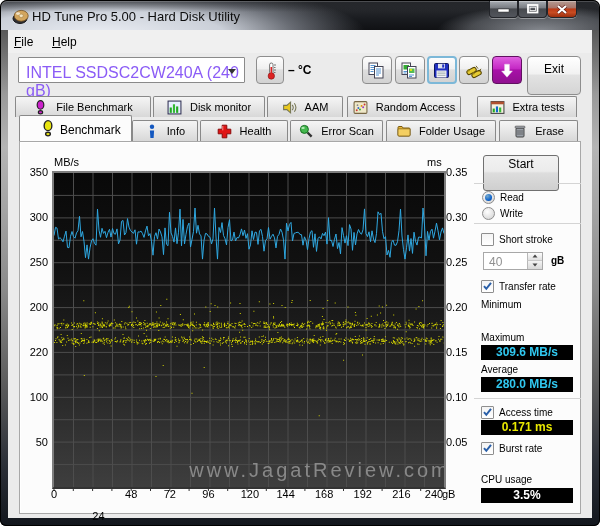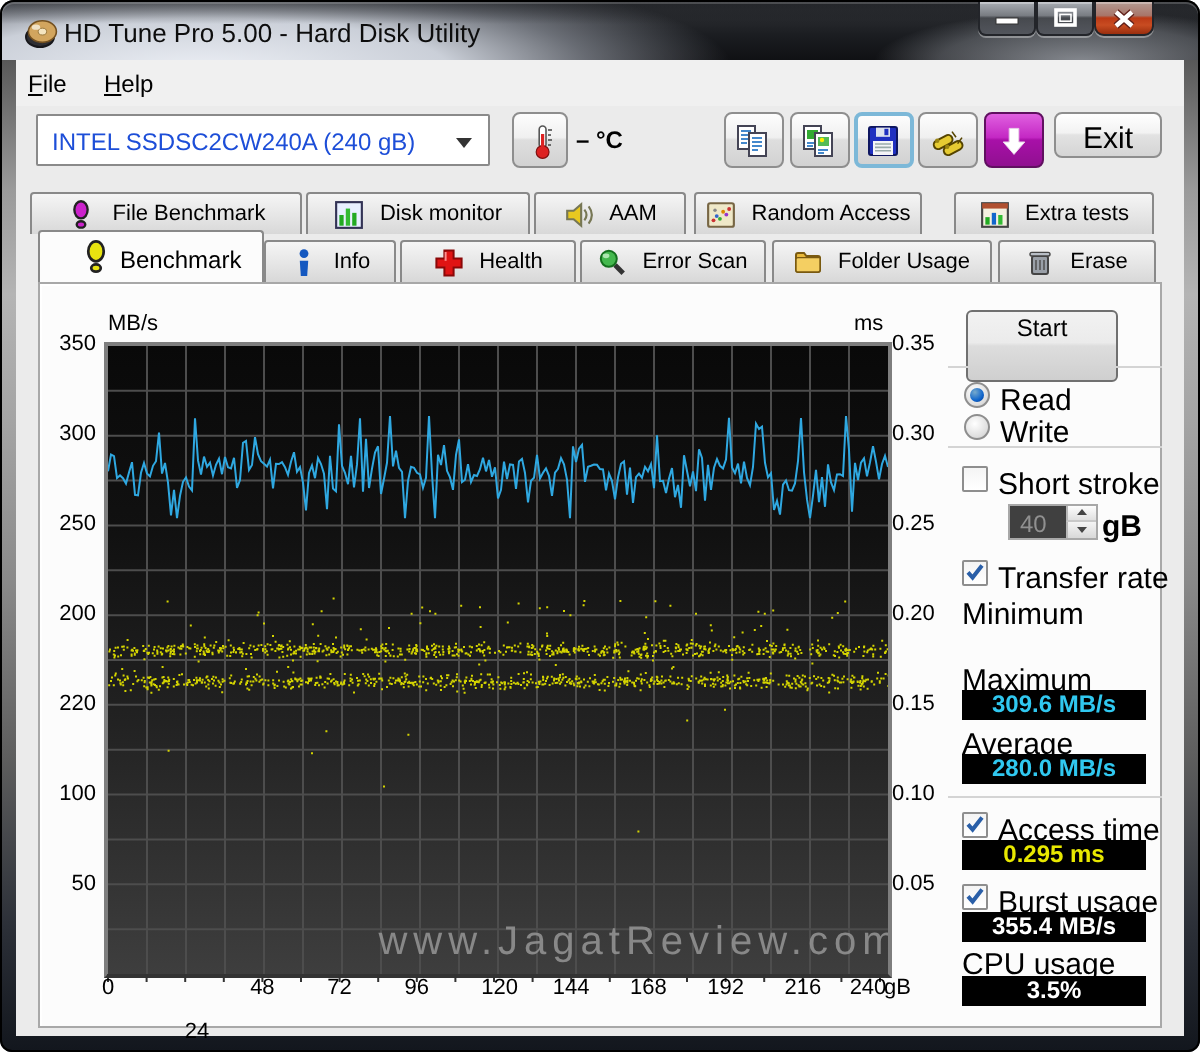--- a/index.html
+++ b/index.html
@@ -20,48 +20,48 @@
  box-shadow:0 1px 0 rgba(255,255,255,.35),inset 0 1px 0 rgba(255,255,255,.3);}
 #bmin{left:488px;width:29px;border-radius:0 0 4px 4px}
 #bmax{left:517px;width:29px;border-radius:0 0 4px 4px}
 #bclose{left:546px;width:30px;border-radius:0 0 5px 5px;background:linear-gradient(#b49a92 0%,#a8766a 42%,#bc3a16 50%,#c84c22 72%,#9a2e0e 100%)}
 #client{position:absolute;left:8px;top:30px;width:584px;height:488px;background:#ebebeb}
 #menubar{position:absolute;left:0;top:0;width:100%;height:23px;background:#f0f0f0;font-size:12px;color:#000}
 #menubar>span{position:absolute;top:5px}
 .u{text-decoration:underline}
 
 #combo{position:absolute;left:10px;top:27px;width:227px;height:26px;background:#fff;border:1px solid #8a8a8a;box-sizing:border-box;border-radius:1px}
-#combo .t{position:absolute;left:7px;top:6px;font-size:12px;color:#1d4ed8}
+#combo .t{position:absolute;left:7px;top:6px;font-size:16px;color:#8b5cf6}
 #combo .arr{position:absolute;right:8px;top:11px;width:0;height:0;border:4px solid transparent;border-top:5px solid #333;border-bottom:none}
 .tbtn{position:absolute;top:26px;width:30px;height:28px;border:1px solid #8e8e8e;border-radius:4px;box-sizing:border-box;
  background:linear-gradient(#fdfdfd,#f0f0f0 45%,#dedede 50%,#d2d2d2)}
 .tbtn svg{position:absolute;left:4px;top:4px}
 #degc{position:absolute;left:280px;top:33px;font-size:12px;color:#000;font-weight:bold}
-#exitbtn{position:absolute;left:519px;top:26px;width:54px;height:23px;border:1px solid #8e8e8e;border-radius:4px;box-sizing:border-box;
- background:linear-gradient(#ffffff,#f2f2f2 45%,#e2e2e2 50%,#d5d5d5);font-size:15px;text-align:center;line-height:25px;color:#000}
+#exitbtn{position:absolute;left:519px;top:26px;width:54px;height:39px;border:1px solid #8e8e8e;border-radius:4px;box-sizing:border-box;
+ background:linear-gradient(#ffffff,#f2f2f2 45%,#e2e2e2 50%,#d5d5d5);font-size:12px;text-align:center;line-height:25px;color:#000}
 
 .tab{position:absolute;height:21px;border:1px solid #898989;border-bottom:none;border-radius:2px 2px 0 0;box-sizing:border-box;
  background:linear-gradient(#f5f5f5,#e4e4e4 60%,#d8d8d8);font-size:11px;color:#000;white-space:nowrap;
  display:flex;align-items:center;justify-content:center}
 .tab svg{margin-right:8px;flex:none}
 #page{position:absolute;left:11px;top:111px;width:562px;height:373px;background:#fcfcfc;border:1px solid #a8a8a8;box-sizing:border-box;
  box-shadow:inset 1px 1px 0 #fff}
 #atab{position:absolute;left:11px;top:85px;width:113px;height:26px;border:1px solid #898989;border-bottom:none;border-radius:2px 2px 0 0;box-sizing:border-box;background:#fcfcfc;font-size:11px;z-index:5}
 #atab svg{position:absolute;left:20px;top:4px}
 #atab .tx{position:absolute;left:40px;top:7px;font-size:12px}
 
 #plot{position:absolute;left:44px;top:141px;width:390px;height:314px;border:2px solid #7e7e7e;border-bottom-color:#333;box-sizing:content-box;
  background:linear-gradient(#090909,#111 30%,#222 60%,#3e3e3e 100%)}
 .albl{position:absolute;font-size:11px;color:#000}
 .alr{width:30px;text-align:right}
 
 #startbtn{position:absolute;left:475px;top:125px;width:76px;height:36px;border:1px solid #707070;border-radius:3px;box-sizing:border-box;
  background:linear-gradient(#f2f2f2,#ebebeb 45%,#dddddd 50%,#cfcfcf);font-size:12px;text-align:center;line-height:17px}
 .sep{position:absolute;left:466px;width:107px;height:1px;background:#d4d4d4}
-.rp{position:absolute;font-size:15px;color:#000}
+.rp{position:absolute;font-size:10px;color:#000}
 .vbox{position:absolute;left:473px;width:92px;height:15px;background:#000;font-size:12px;font-weight:bold;text-align:center;line-height:15px}
 .cyan{color:#30c8f0}.yel{color:#e8e800}.wht{color:#fff}
 .cb{position:absolute;width:13px;height:13px;background:linear-gradient(#f4f4f4,#fff);border:1px solid #8e8e8e;box-sizing:border-box;border-radius:1px}
 .rd{position:absolute;width:13px;height:13px;border-radius:50%;background:radial-gradient(circle at 40% 35%,#fff, #ddd 70%,#bbb);border:1px solid #8e8e8e;box-sizing:border-box}
 </style></head>
 <body>
 <div id="win">
  <div id="titlebar">
   <svg id="appicon" width="18" height="17" viewBox="0 0 18 17">
     <ellipse cx="8" cy="10.5" rx="7" ry="5" fill="#2e2e33" stroke="#17171b"></ellipse>
@@ -340,21 +340,21 @@
   <div id="startbtn">Start</div>
   <div class="sep" style="top:153px"></div>
   <div class="rd" style="left:474px;top:161px;"></div>
       <div class="rp" style="left:492px;top:162px">Read</div>
   <div style="position:absolute;left:477px;top:164px;width:7px;height:7px;border-radius:50%;background:radial-gradient(circle at 35% 30%,#7ac,#16c 60%,#038)"></div>
   <div class="rd" style="left:474px;top:177px"></div>
       <div class="rp" style="left:492px;top:178px">Write</div>
   <div class="sep" style="top:193px"></div>
   <div class="cb" style="left:473px;top:203px"></div>
       <div class="rp" style="left:491px;top:204px">Short stroke</div>
-  <div id="spin" style="position:absolute;left:496px;top:222px;width:45px;height:18px;border:1px solid #a8a8a8;background:#404040;box-sizing:border-box">
+  <div id="spin" style="position:absolute;left:475px;top:222px;width:60px;height:18px;border:1px solid #a8a8a8;background:#ffffff;box-sizing:border-box">
     <span style="position:absolute;left:5px;top:2px;font-size:12px;color:#909090">40</span>
     <span style="position:absolute;right:0;top:0;width:15px;height:8px;border-left:1px solid #b8b8b8;border-bottom:1px solid #c8c8c8;background:linear-gradient(#fdfdfd,#e0e0e0);box-sizing:border-box">
           <svg style="display:block" width="14" height="7">
             <path d="M4.5 4.5l2.5-3 2.5 3z" fill="#444"></path>
           </svg>
         </span>
     <span style="position:absolute;right:0;bottom:0;width:15px;height:8px;border-left:1px solid #b8b8b8;background:linear-gradient(#f4f4f4,#d8d8d8);box-sizing:border-box">
           <svg style="display:block" width="14" height="7">
             <path d="M4.5 2.5l2.5 3 2.5-3z" fill="#444"></path>
           </svg>
@@ -372,24 +372,23 @@
   <div class="vbox cyan" style="top:315px">309.6 MB/s</div>
   <div class="rp" style="left:473px;top:334px">Average</div>
   <div class="vbox cyan" style="top:347px">280.0 MB/s</div>
   <div class="sep" style="top:368px"></div>
   <div class="cb" style="left:473px;top:376px">
         <svg width="11" height="11" viewBox="0 0 11 11" style="position:absolute;left:0;top:0">
           <path d="M2 5.2 L4.3 7.8 L9 1.8" fill="none" stroke="#2a5fa8" stroke-width="2"></path>
         </svg>
       </div>
       <div class="rp" style="left:491px;top:377px">Access time</div>
-  <div class="vbox yel" style="top:390px">0.295 ms</div>
+  <div class="vbox yel" style="top:390px">0.171 ms</div>
   <div class="cb" style="left:473px;top:412px">
         <svg width="11" height="11" viewBox="0 0 11 11" style="position:absolute;left:0;top:0">
           <path d="M2 5.2 L4.3 7.8 L9 1.8" fill="none" stroke="#2a5fa8" stroke-width="2"></path>
         </svg>
       </div>
-      <div class="rp" style="left:491px;top:413px">Burst usage</div>
-  <div class="vbox wht" style="top:426px">355.4 MB/s</div>
+      <div class="rp" style="left:491px;top:413px">Burst rate</div>
   <div class="rp" style="left:473px;top:444px">CPU usage</div>
   <div class="vbox wht" style="top:458px">3.5%</div>
  </div>
 </div>
 
 </body></html>

